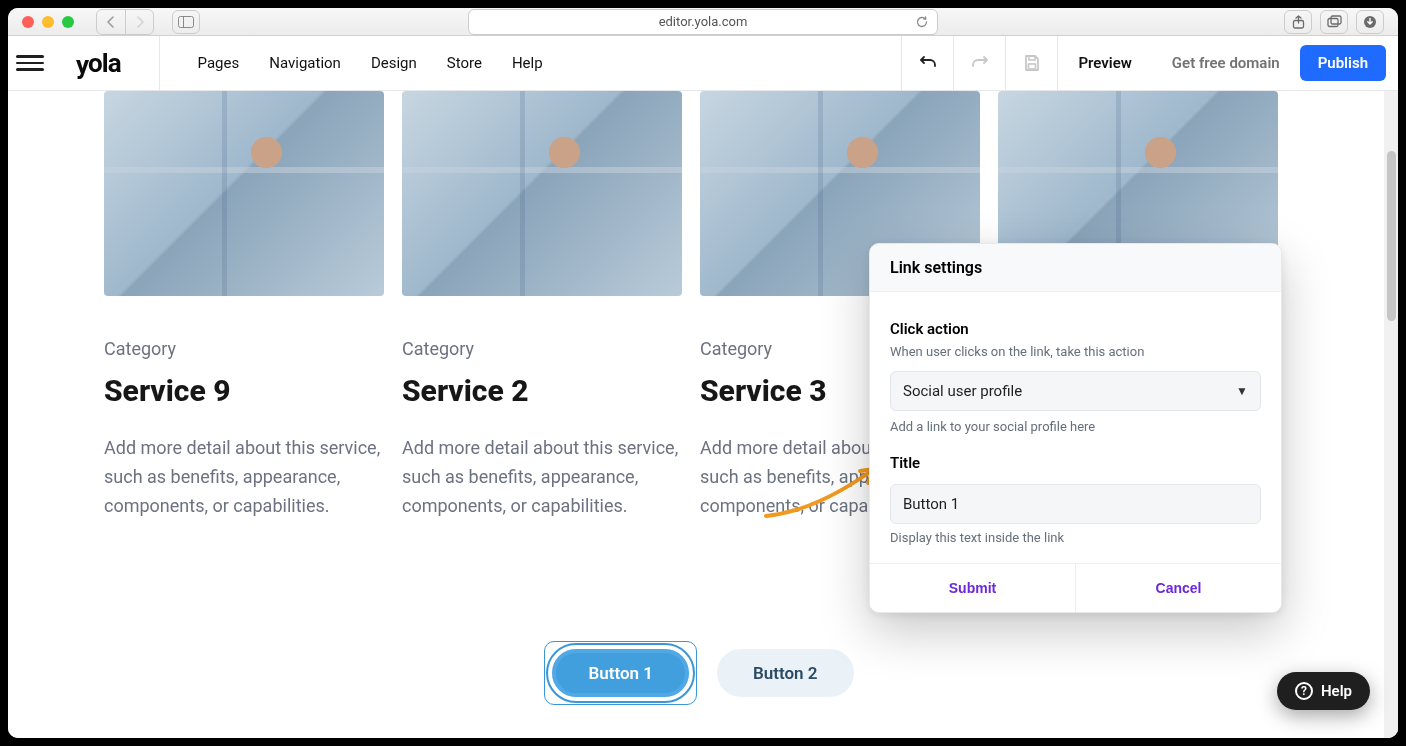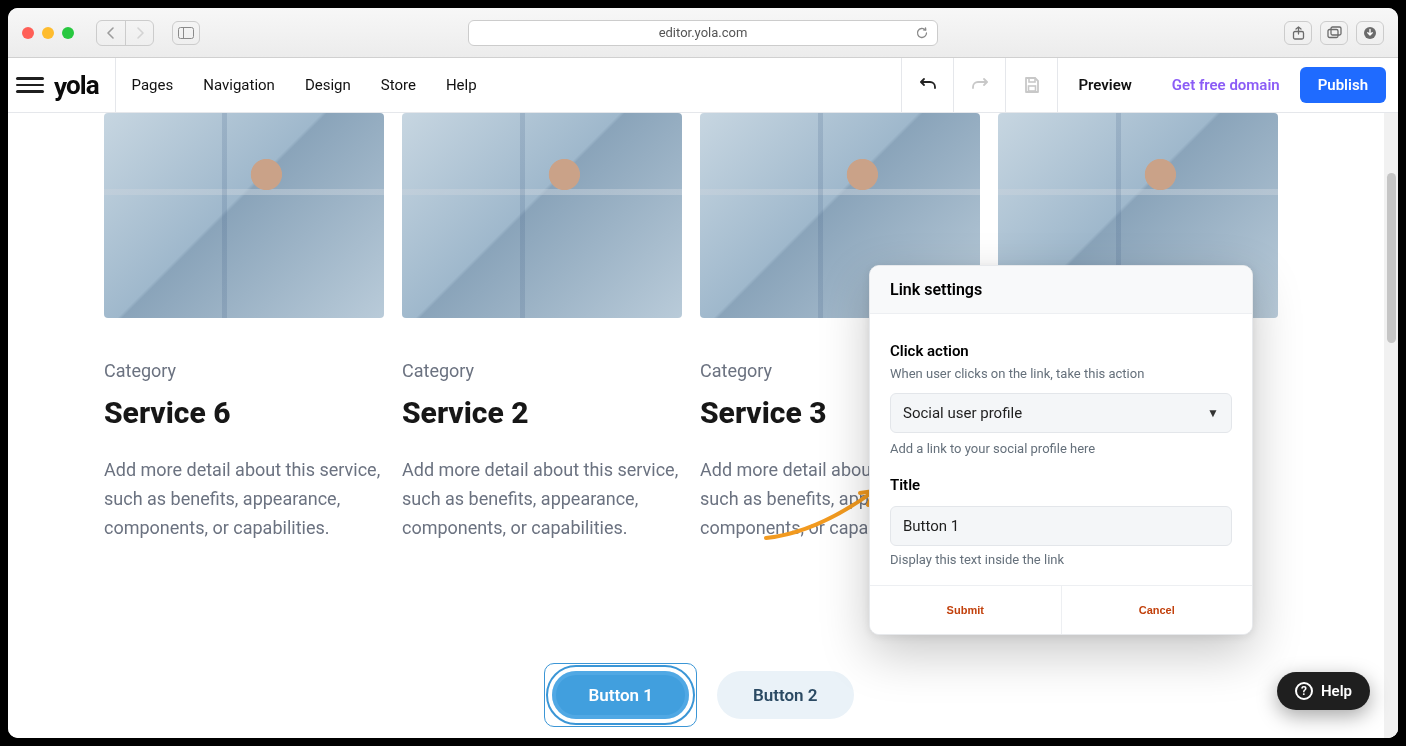--- a/index.html
+++ b/index.html
@@ -5,51 +5,51 @@
   * { box-sizing: border-box; margin: 0; padding: 0; }
   html, body { width: 1406px; height: 746px; font-family: -apple-system, BlinkMacSystemFont, "Segoe UI", Roboto, Helvetica, Arial, sans-serif; }
   body { background: #000; padding: 8px; }
   .frame {
     width: 1390px; height: 730px; background: #fff; border-radius: 10px; overflow: hidden;
     display: flex; flex-direction: column; position: relative;
     box-shadow: 0 0 0 1px rgba(0,0,0,0.2);
   }
   
   .mac-chrome {
-    height: 50px; background: linear-gradient(#f7f7f7,#ececec); border-bottom: 1px solid #d0d0d0;
+    height: 28px; background: linear-gradient(#f7f7f7,#ececec); border-bottom: 1px solid #d0d0d0;
     display: flex; align-items: center; padding: 0 14px; gap: 10px; position: relative;
   }
   .traffic { display: flex; gap: 8px; }
   .tl { width: 12px; height: 12px; border-radius: 50%; }
   .tl.red { background:#ff5f57; } .tl.yel{background:#febc2e;} .tl.grn{background:#28c840;}
   .nav-arrows { display:flex; margin-left:12px; border:1px solid #ccc; border-radius:6px; overflow:hidden; }
   .nav-arrows div { width:28px; height:24px; display:flex;align-items:center;justify-content:center;color:#9d9d9d;font-size:14px;}
   .nav-arrows div + div { border-left:1px solid #ccc;}
   .sidebar-btn { width:28px; height:24px; border:1px solid #ccc; border-radius:6px; display:flex;align-items:center;justify-content:center;color:#6b6b6b; margin-left:8px; }
   .addr-wrap { position:absolute; left:50%; transform:translateX(-50%); width:470px; height:26px; background:#fff; border:1px solid #ccc; border-radius:6px; display:flex; align-items:center; justify-content:center; gap:8px; color:#555; font-size:13px; }
   .addr-wrap .reload { position:absolute; right:8px; color:#8a8a8a; }
   .mac-right { margin-left:auto; display:flex; gap:8px; }
   .mac-right div { width:28px; height:24px; border:1px solid #ccc; border-radius:6px; display:flex; align-items:center; justify-content:center; color:#6b6b6b; font-size:13px; }
 
   
   .toolbar {
-    height: 55px; border-bottom: 1px solid #e5e7eb; display:flex; align-items:center; padding: 0 12px 0 8px;
+    height: 55px; border-bottom: 1px solid #e5e7eb; display:flex; align-items:center; padding: 0 12px 0 8px; gap: 22px;
   }
   .hamburger { width:28px; height:28px; display:flex; flex-direction:column; justify-content:center; gap:4px; margin-right:10px; cursor:pointer;}
   .hamburger span { height:2.5px; background:#1f1f1f; border-radius:2px; }
   .logo { font-size:26px; font-weight:700; letter-spacing:-1px; color:#0b0b0b; }
   .logo .swirl { display:inline-block; transform:translateY(2px); }
   .vdiv { width:1px; height:55px; background:#e5e7eb; margin: 0 16px; }
   .menu { display:flex; gap:30px; font-size:15px; color:#111; }
   .menu span { cursor:pointer; }
   .tool-right { margin-left:auto; display:flex; align-items:center; height:100%; }
   .icon-box { width:52px; height:55px; display:flex; align-items:center; justify-content:center; color:#8f8f8f; border-left:1px solid #e5e7eb; }
   .icon-box.active { color:#222; }
   .preview { padding:12px 20px; font-size:15px; font-weight:600; color:#111; border-left:1px solid #e5e7eb; height:55px; display:flex;align-items:center; }
-  .getdomain { color:#8b5cf6; font-weight:600; padding:0 20px; font-size:15px;}
+  .getdomain { color:#737373; font-weight:600; padding:0 20px; font-size:15px;}
   .publish { background:#1f6bff; color:#fff; font-weight:600; border-radius:6px; padding:9px 18px; font-size:15px; }
 
   
   .canvas { flex:1; position:relative; overflow:hidden; background:#fff;}
   .track { position:absolute; right:0; top:0; bottom:0; width:14px; background:#f1f1f1;}
   .thumb { position:absolute; right:2px; top:60px; width:9px; height:170px; background:#c5c5c5; border-radius:5px;}
   .cards {
     position:absolute; top:0; left:96px; right:96px; display:flex; gap:18px;
   }
   .card { width:280px; }
@@ -69,21 +69,21 @@
   .desc { margin-top:26px; font-size:18px; line-height:1.6; color:#6b7280;}
 
   .btnrow { position:absolute; top:558px; left:0; right:0; display:flex; justify-content:center; gap:28px; }
   .pill { border-radius:999px; padding:14px 36px; font-size:17px; font-weight:600; }
   .pill.primary { background:#419fde; color:#fff; outline:2px solid #3b96d6; outline-offset:4px; box-shadow:0 0 0 4px rgba(108,186,240,.35) inset; position:relative;}
   .pill.primary::after{ content:""; position:absolute; inset:-8px; border:1px solid #3b96d6; border-radius:10px;}
   .pill.secondary { background:#eaf2f8; color:#2b4a63; }
 
   
   .popup {
-    position:absolute; top:152px; left:861px; width:384px; background:#fff; border:1px solid #e7e9ec; border-radius:10px;
+    position:absolute; top:152px; left:861px; width:413px; background:#fff; border:1px solid #e7e9ec; border-radius:10px;
     box-shadow: 0 18px 50px rgba(0,0,0,.22), 0 2px 8px rgba(0,0,0,.08);
     display:flex; flex-direction:column; overflow:hidden;
   }
   .pop-head { background:#f8f9fa; padding:14px 20px; font-weight:600; font-size:16px; border-bottom:1px solid #edeff2;}
   .pop-body { padding:16px 20px 12px; }
   .lbl { font-weight:600; font-size:15px; margin-top:12px;}
   .hint { font-size:13px; color:#65707b; margin-top:6px;}
   .select, .tinput {
     width:100%; height:40px; background:#f4f6f8; border:1px solid #e3e6ea; border-radius:6px;
     display:flex; align-items:center; padding:0 12px; font-size:15px; color:#1f1f1f; margin-top:12px;
@@ -92,21 +92,21 @@
   .select .arr { font-size:12px; color:#333;}
   .hl { position:relative; }
   .hl-input {
     border:3px solid #f29a1f; border-radius:8px; padding:4px; margin-top:10px;
   }
   .hl-input .tinput { margin-top:0; color:#7a828b; }
   .pop-foot {
     border-top:1px solid #edeff2; display:flex;
   }
   .pop-foot button {
-    flex:1; background:#fff; border:none; height:48px; font-size:11px; font-weight:600; color:#c2410c; cursor:pointer;
+    flex:1; background:#fff; border:none; height:48px; font-size:14px; font-weight:600; color:#6d28d9; cursor:pointer;
   }
   .pop-foot button + button { border-left:1px solid #edeff2; }
 
   
   .anno-arrow { position:absolute; top:370px; left:748px; width:130px; height:60px; pointer-events:none; }
 
   
   .help {
     position:absolute; right:28px; bottom:28px; background:#1f1f1f; color:#fff; border-radius:999px;
     padding:10px 18px; display:flex; align-items:center; gap:8px; font-weight:600; font-size:15px;
@@ -217,21 +217,21 @@
   </div>
 
   <div class="canvas">
     <div class="track"></div>
     <div class="thumb"></div>
 
     <div class="cards">
       <div class="card">
         <div class="photo"></div>
         <div class="cat">Category</div>
-        <div class="title">Service 6</div>
+        <div class="title">Service 9</div>
         <div class="desc">Add more detail about this service, such as benefits, appearance, components, or capabilities.</div>
       </div>
       <div class="card">
         <div class="photo"></div>
         <div class="cat">Category</div>
         <div class="title">Service 2</div>
         <div class="desc">Add more detail about this service, such as benefits, appearance, components, or capabilities.</div>
       </div>
       <div class="card">
         <div class="photo"></div>

